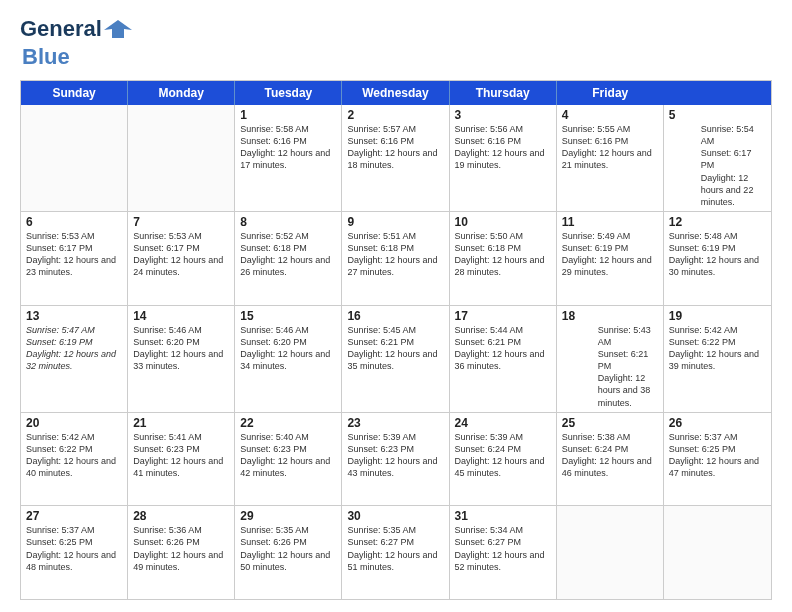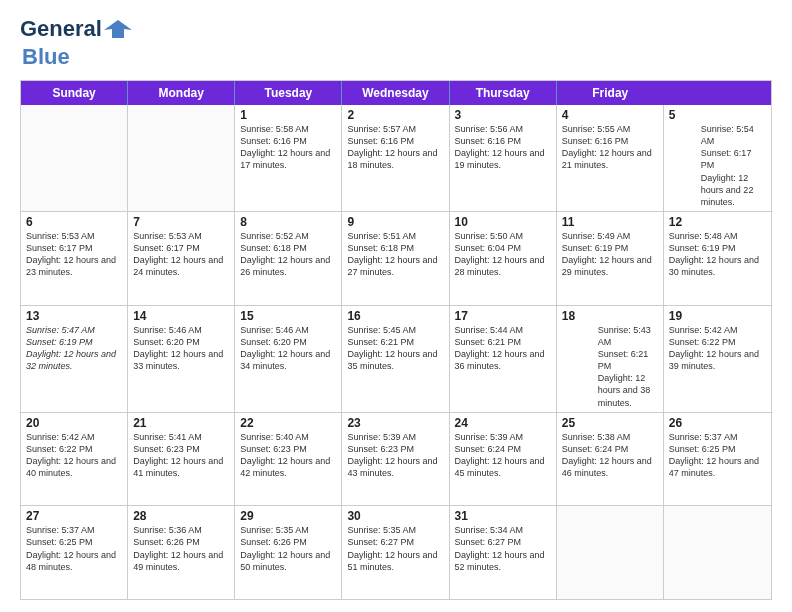--- a/index.html
+++ b/index.html
@@ -49,21 +49,21 @@
     }
     .calendar {
       flex: 1;
       display: flex;
       flex-direction: column;
       border: 1px solid #ccc;
     }
     .cal-header {
       display: grid;
       grid-template-columns: repeat(7, 1fr);
-      background: #6d28d9;
+      background: #1d4ed8;
     }
     .cal-header-cell {
       color: #fff;
       font-size: 12px;
       font-weight: bold;
       text-align: center;
       padding: 5px 4px;
       border-right: 1px solid #6090cc;
     }
     .cal-header-cell:last-child { border-right: none; }
@@ -191,21 +191,21 @@
           </div>
           <div class="cal-cell">
             <span class="day-num">9</span>
             <div class="cell-info" style="white-space: pre-line;">Sunrise: 5:51 AM
 Sunset: 6:18 PM
 Daylight: 12 hours and 27 minutes.</div>
           </div>
           <div class="cal-cell">
             <span class="day-num">10</span>
             <div class="cell-info" style="white-space: pre-line;">Sunrise: 5:50 AM
-Sunset: 6:04 PM
+Sunset: 6:18 PM
 Daylight: 12 hours and 28 minutes.</div>
           </div>
           <div class="cal-cell">
             <span class="day-num">11</span>
             <div class="cell-info" style="white-space: pre-line;">Sunrise: 5:49 AM
 Sunset: 6:19 PM
 Daylight: 12 hours and 29 minutes.</div>
           </div>
           <div class="cal-cell">
             <span class="day-num">12</span>

